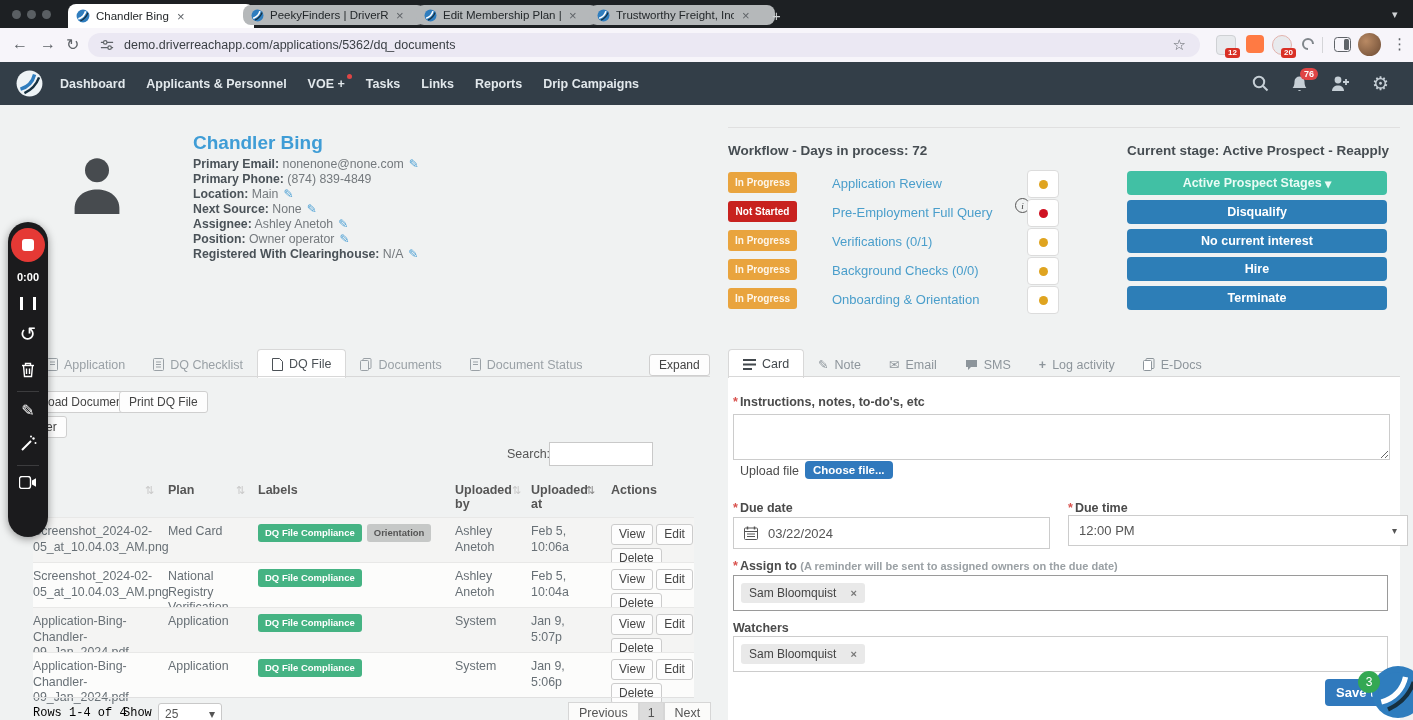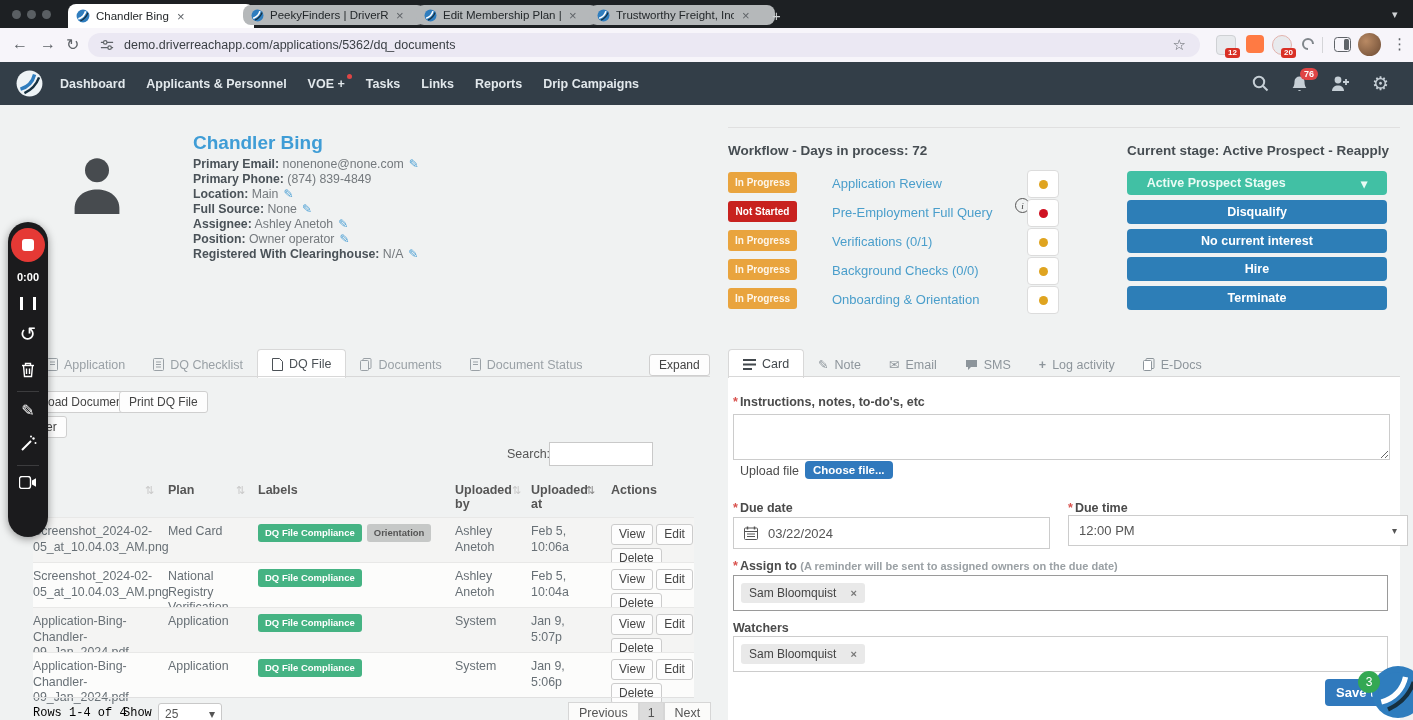--- a/index.html
+++ b/index.html
@@ -51,21 +51,21 @@
   .wf-badge.red{background:#c8221f;color:#fff;}
   .wf-link{font-size:13px;color:#4a9ecb;cursor:pointer;}
   .dotbtn{width:30px;height:26px;background:#fff;border:1px solid #dcdcdc;border-radius:4px;display:flex;align-items:center;justify-content:center;cursor:pointer;}
   .dot{width:9px;height:9px;border-radius:50%;}
   .dot.orange{background:#dfa420;}
   .dot.red{background:#cf1222;}
   .infoic{width:13px;height:13px;border:1px solid #555;border-radius:50%;color:#333;font-size:9px;font-family:"Liberation Serif",serif;font-style:italic;display:flex;align-items:center;justify-content:center;}
 
   
   .stagebtn{width:260px;height:24px;border-radius:4px;display:flex;align-items:center;justify-content:center;font-size:12.5px;font-weight:bold;color:#fff;cursor:pointer;}
-  .stagebtn.teal{background:#41c0a4;color:#e9fbf5;gap:36px;}
+  .stagebtn.teal{background:#41c0a4;color:#e9fbf5;}
   .stagebtn.blue{background:#2d7eb7;}
 
   
   .tabbar-border{background:#d8d8d8;height:1px;}
   .dtab{height:27px;display:flex;align-items:center;gap:6px;padding:0 14px;font-size:12.5px;color:#9aa1a6;cursor:pointer;}
   .dtab.active{background:#fff;border:1px solid #d8d8d8;border-bottom:none;border-radius:4px 4px 0 0;color:#4b5156;height:28px;}
   .btn-light{background:#fdfdfd;border:1px solid #cfcfcf;border-radius:3px;font-size:12px;color:#444;padding:3px 9px;cursor:pointer;white-space:nowrap;}
   .search-lbl{font-size:12.5px;color:#555;}
   .search-inp{width:92px;height:22px;border:1px solid #c9c9c9;background:#fff;font-size:12px;padding:0 5px;}
   .th{font-size:12.5px;font-weight:bold;color:#555;line-height:1.15;}
@@ -253,21 +253,21 @@
     <svg width="64" height="64" viewBox="0 0 24 24" fill="#474b4f">
         <circle cx="12" cy="7.6" r="4.5"></circle>
         <path d="M3.6 22 c0-4.6 3.9-7.2 8.4-7.2 s8.4 2.6 8.4 7.2 v2 h-16.8z"></path>
       </svg>
   </div>
   <div class="abs app-name">Chandler Bing</div>
 
   <div class="abs fieldline" style="top:157px;"><b>Primary Email:</b> <span>nonenone@none.com</span><span class="editpen">✎</span></div>
   <div class="abs fieldline" style="top:172px;"><b>Primary Phone:</b> <span>(874) 839-4849</span></div>
   <div class="abs fieldline" style="top:187px;"><b>Location:</b> <span>Main</span><span class="editpen">✎</span></div>
-  <div class="abs fieldline" style="top:202px;"><b>Full Source:</b> <span>None</span><span class="editpen">✎</span></div>
+  <div class="abs fieldline" style="top:202px;"><b>Next Source:</b> <span>None</span><span class="editpen">✎</span></div>
   <div class="abs fieldline" style="top:217px;"><b>Assignee:</b> <span>Ashley Anetoh</span><span class="editpen">✎</span></div>
   <div class="abs fieldline" style="top:232px;"><b>Position:</b> <span>Owner operator</span><span class="editpen">✎</span></div>
   <div class="abs fieldline" style="top:247px;"><b>Registered With Clearinghouse:</b> <span>N/A</span><span class="editpen">✎</span></div>
 
   <div class="abs hairline" style="left:728px;top:127px;width:672px;"></div>
   <div class="abs wf-title" style="left:728px;top:143px;">Workflow - Days in process: 72</div>
 
   <div class="abs wf-badge orange" style="left:728px;top:172px;">In Progress</div>
   <div class="abs wf-link" style="left:832px;top:176px;">Application Review</div>
   <div class="abs dotbtn" style="left:1027px;top:170px;">

